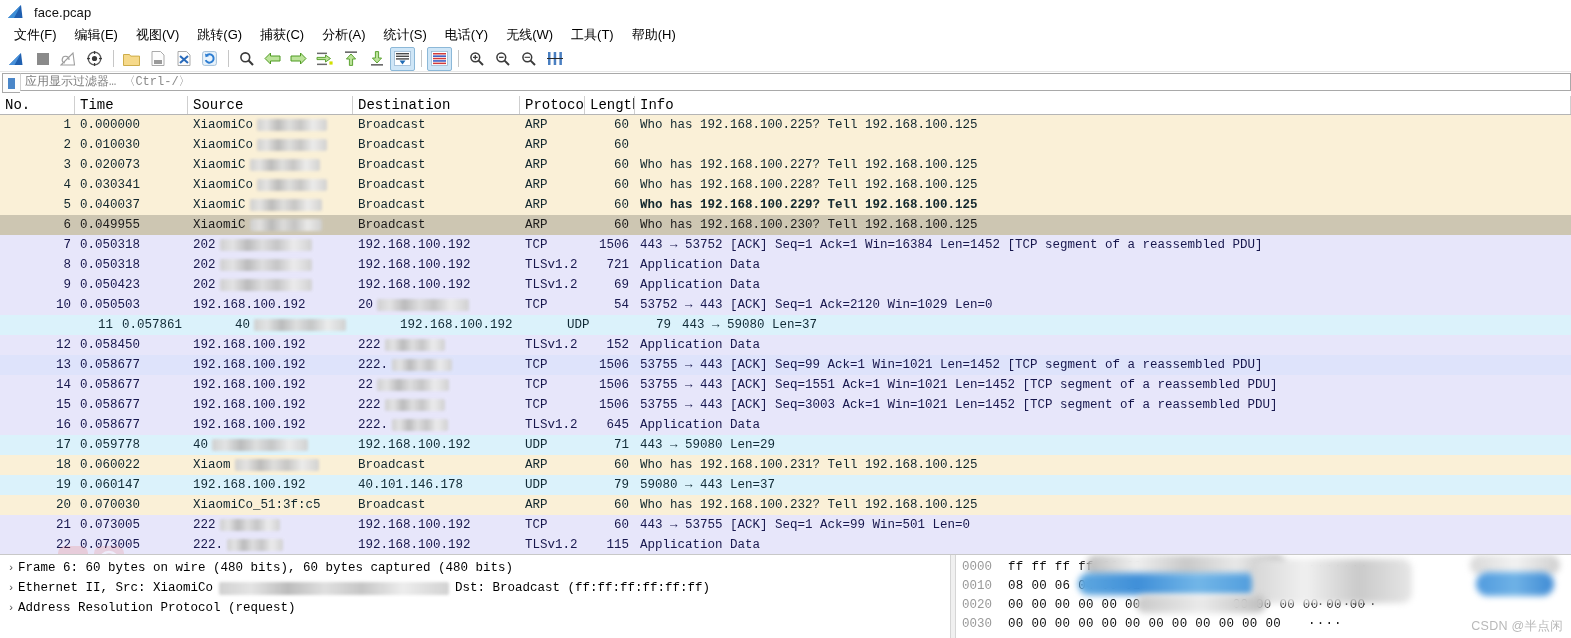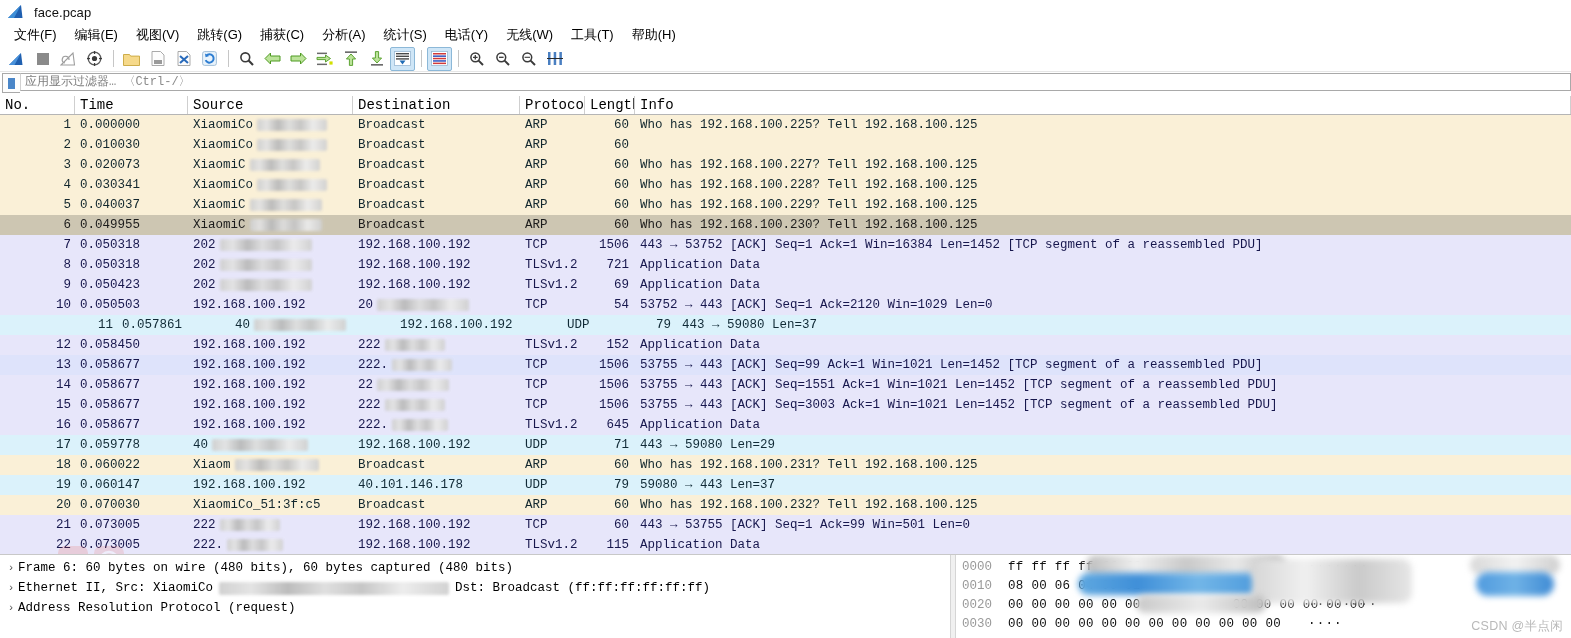--- a/index.html
+++ b/index.html
@@ -307,21 +307,21 @@
           <div class="c c-len" style="width: 50px;"><span>60</span></div>
           <div class="c " style="flex: 1 1 0%;"><span>Who has 192.168.100.228? Tell 192.168.100.125</span></div>
         </div>
         <div class="prow bg-arp">
           <div class="c c-no" style="width: 75px;"><span>5</span></div>
           <div class="c " style="width: 113px;"><span>0.040037</span></div>
           <div class="c " style="width: 165px;"><span>XiaomiC</span><span class="redact" style="width: 72px; margin-left: 4px;"></span></div>
           <div class="c " style="width: 167px;"><span>Broadcast</span></div>
           <div class="c " style="width: 65px;"><span>ARP</span></div>
           <div class="c c-len" style="width: 50px;"><span>60</span></div>
-          <div class="c " style="flex: 1 1 0%;"><span>Who has 192.168.100.229? Tell 192.168.100.125</span></div>
+          <div class="c " style="flex: 1 1 0%; font-weight: bold;"><span>Who has 192.168.100.229? Tell 192.168.100.125</span></div>
         </div>
         <div class="prow bg-arp-sel">
           <div class="c c-no" style="width: 75px;"><span>6</span></div>
           <div class="c " style="width: 113px;"><span>0.049955</span></div>
           <div class="c " style="width: 165px;"><span>XiaomiC</span><span class="redact" style="width: 72px; margin-left: 4px;"></span></div>
           <div class="c " style="width: 167px;"><span>Broadcast</span></div>
           <div class="c " style="width: 65px;"><span>ARP</span></div>
           <div class="c c-len" style="width: 50px;"><span>60</span></div>
           <div class="c " style="flex: 1 1 0%;"><span>Who has 192.168.100.230? Tell 192.168.100.125</span></div>
         </div>

